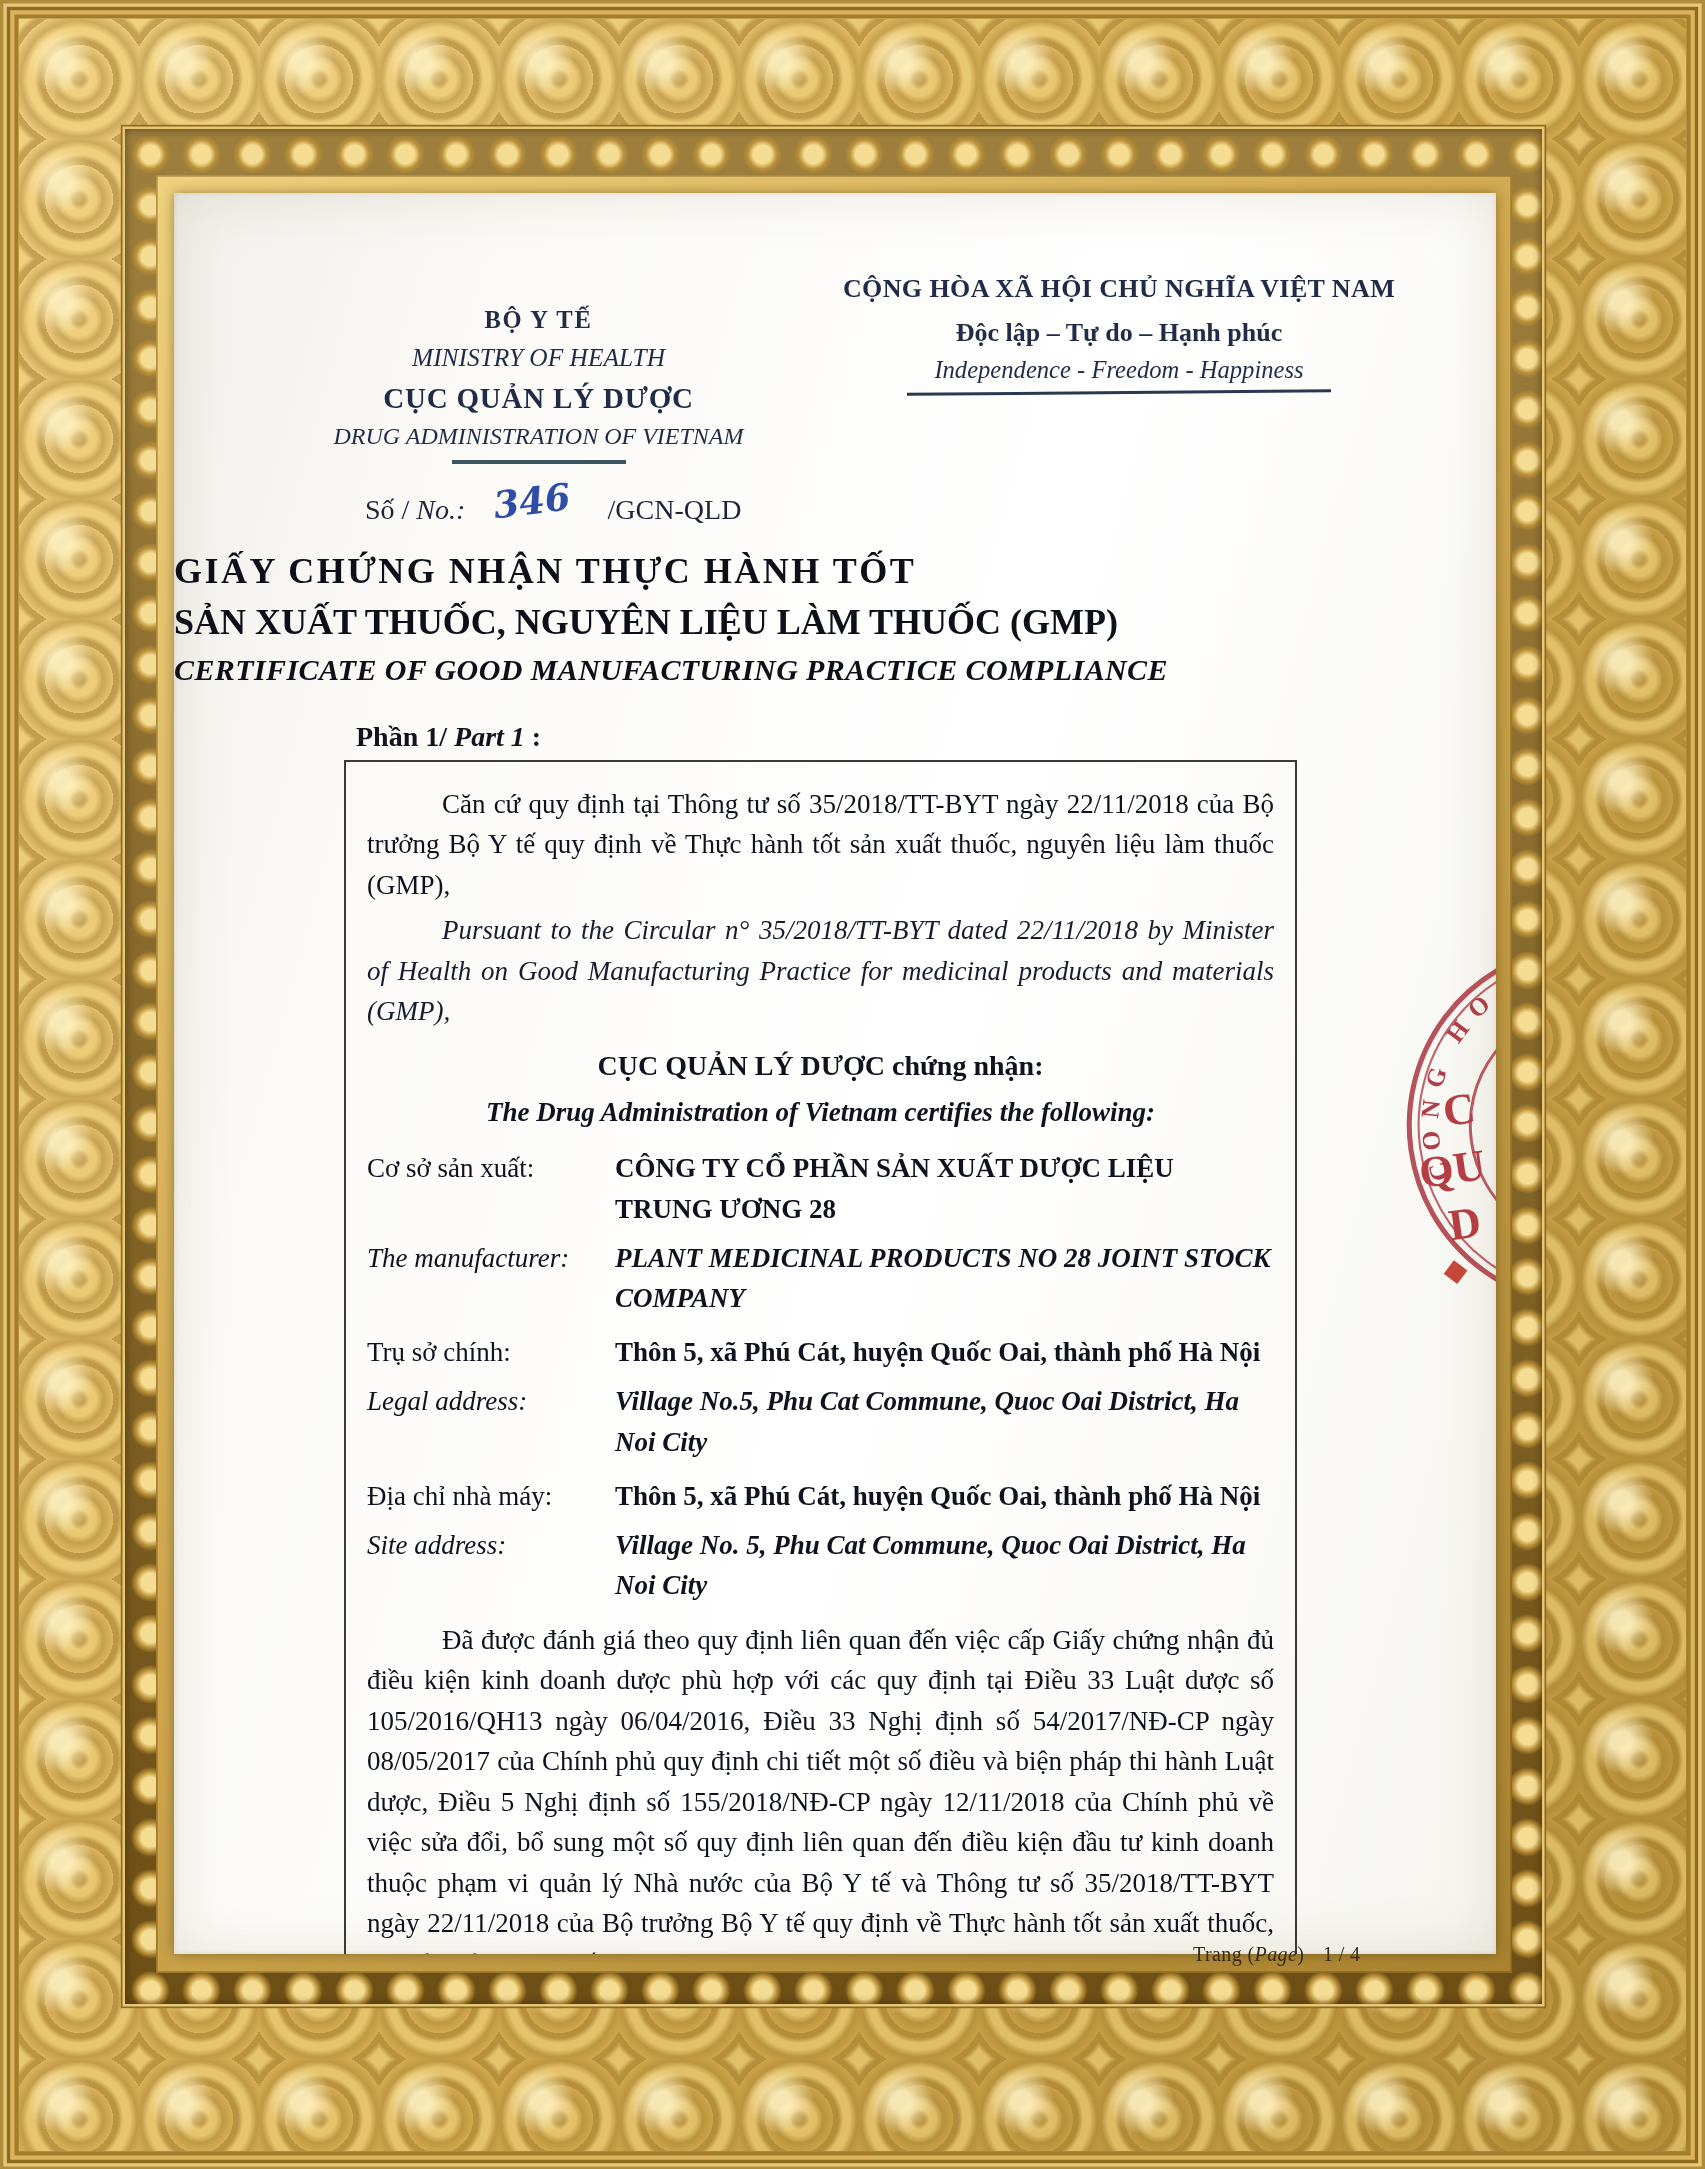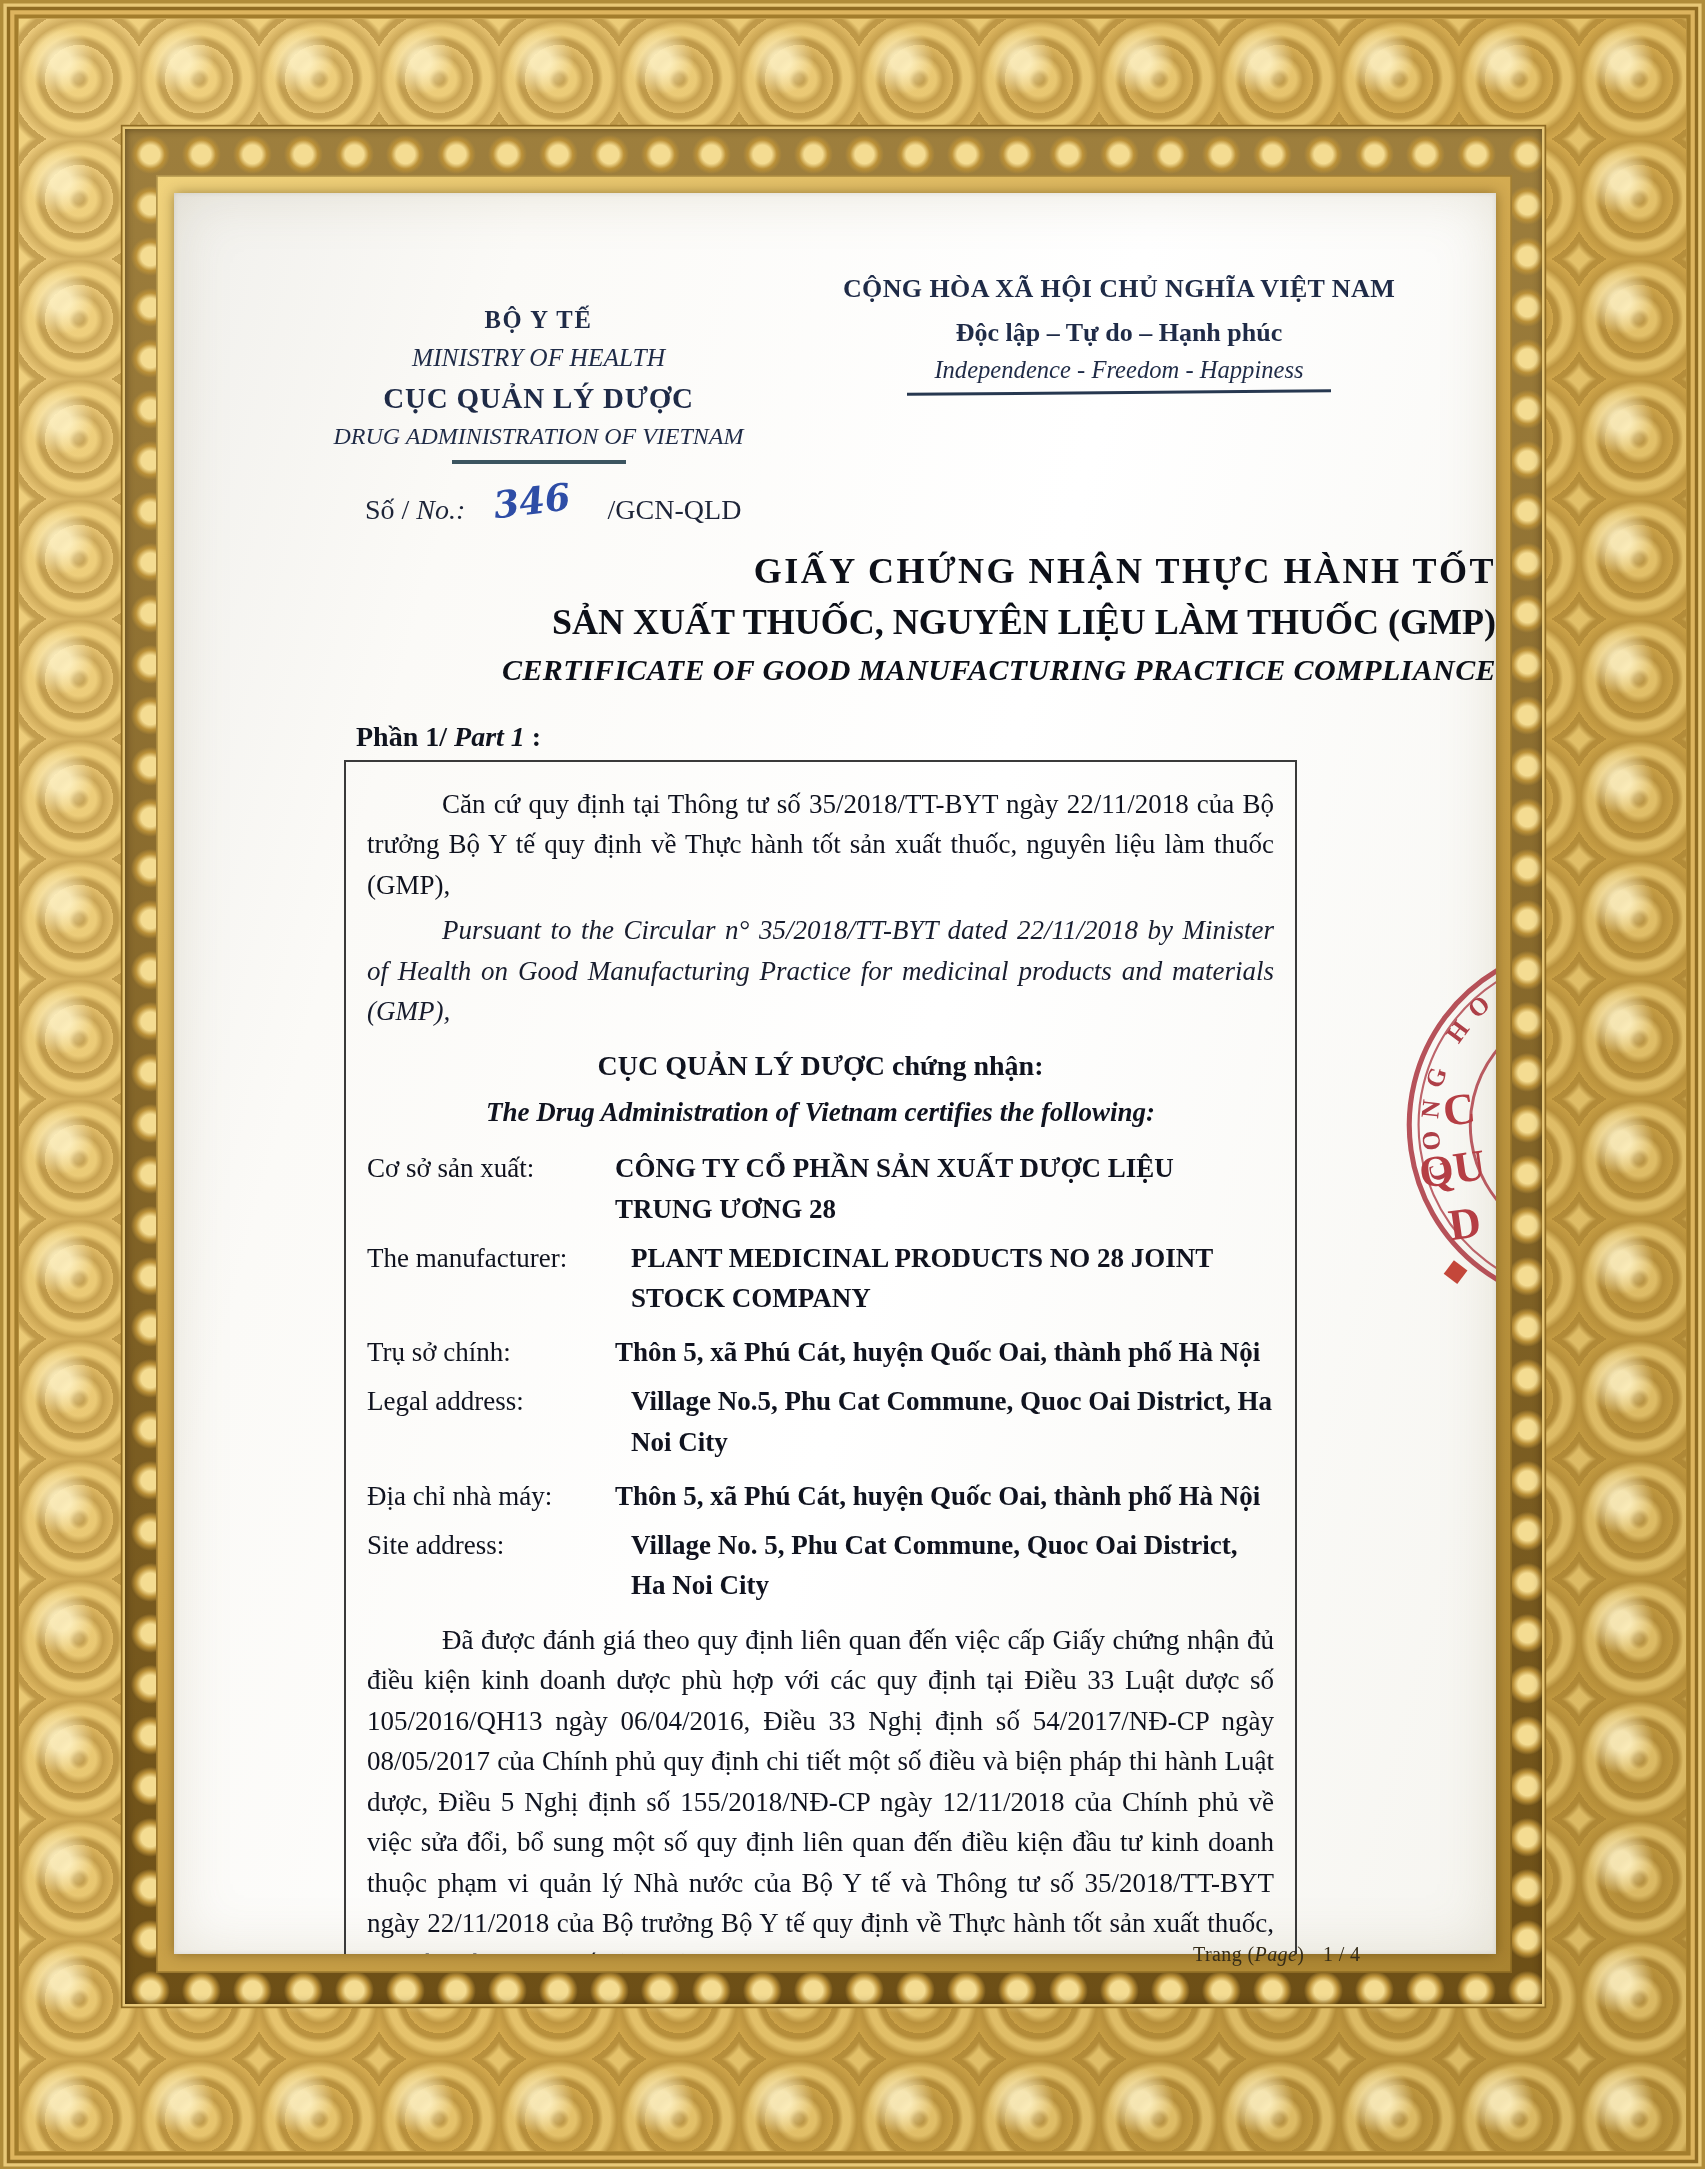--- a/index.html
+++ b/index.html
@@ -45,38 +45,38 @@
   .h-nation-en{font-size:25.4px;font-style:italic;margin-top:8.5px;}
   .h-motto-vn{font-size:26px;font-weight:bold;margin-top:13.6px;}
   .h-motto-en{font-size:24.6px;font-style:italic;margin-top:8.5px;}
   .rule-right{width:424px;height:3.4px;background:#273850;margin:6.8px auto 0;transform:rotate(-.5deg);}
   
   .so-line{margin:20.3px 0 0 191px;font-size:28px;color:#1d2438;}
   .so-label-en{font-style:italic;}
   .so-number{display:inline-block;font-family:"DejaVu Serif",serif;font-style:italic;font-weight:bold;
     color:#2e4da6;font-size:37px;margin:0 29px 0 22px;transform:rotate(-7deg) translateY(-5.1px);}
   
-  .title{margin-top:22px;text-align:right;color:#0d1018;}
+  .title{margin-top:22px;text-align:left;color:#0d1018;}
   .title-l1{font-size:36px;font-weight:bold;letter-spacing:2.5px;}
   .title-l2{font-size:36px;font-weight:bold;margin-top:8.5px;}
   .title-l3{font-size:30px;font-weight:bold;font-style:italic;margin-top:10.2px;letter-spacing:0.4px;}
   
   .part1{margin:34px 0 6.8px 182px;font-size:28px;font-weight:bold;color:#10141f;}
   .part1 .en{font-style:italic;}
   
   .box{margin-left:170px;width:953px;box-sizing:border-box;border:2.5px solid #3a3a3a;
     padding:17px 21px 24px 21px;font-size:27px;line-height:1.5;color:#10131f;}
   .para{text-align:justify;text-indent:75px;margin:5.1px 0;}
   .para.en{font-style:italic;color:#181d2e;}
   .certify-vn{text-align:center;font-weight:bold;font-size:28px;margin:13.6px 0 5.1px;}
   .certify-en{text-align:center;font-weight:bold;font-style:italic;font-size:27px;margin:5.1px 0 15.3px;}
   .field-row{display:flex;margin-bottom:8.5px;}
   .field-label{width:248px;flex:none;}
   .field-value{flex:1;font-weight:bold;}
-  .field-row.en{margin-bottom:13.6px;gap:16px;}
+  .field-row.en{font-style:italic;margin-bottom:13.6px;}
   .final-para{margin-top:0;}
   
   .stamp{position:absolute;left:1220px;top:737px;width:390px;height:390px;
     transform:rotate(-8deg);opacity:.92;}
   
   .footer{position:absolute;left:1193px;top:1943px;font-size:20px;color:#352c18;letter-spacing:0.4px;}
   .footer .pg{font-style:italic;}
   .footer .num{margin-left:18.6px;}
 </style>
 </head>

